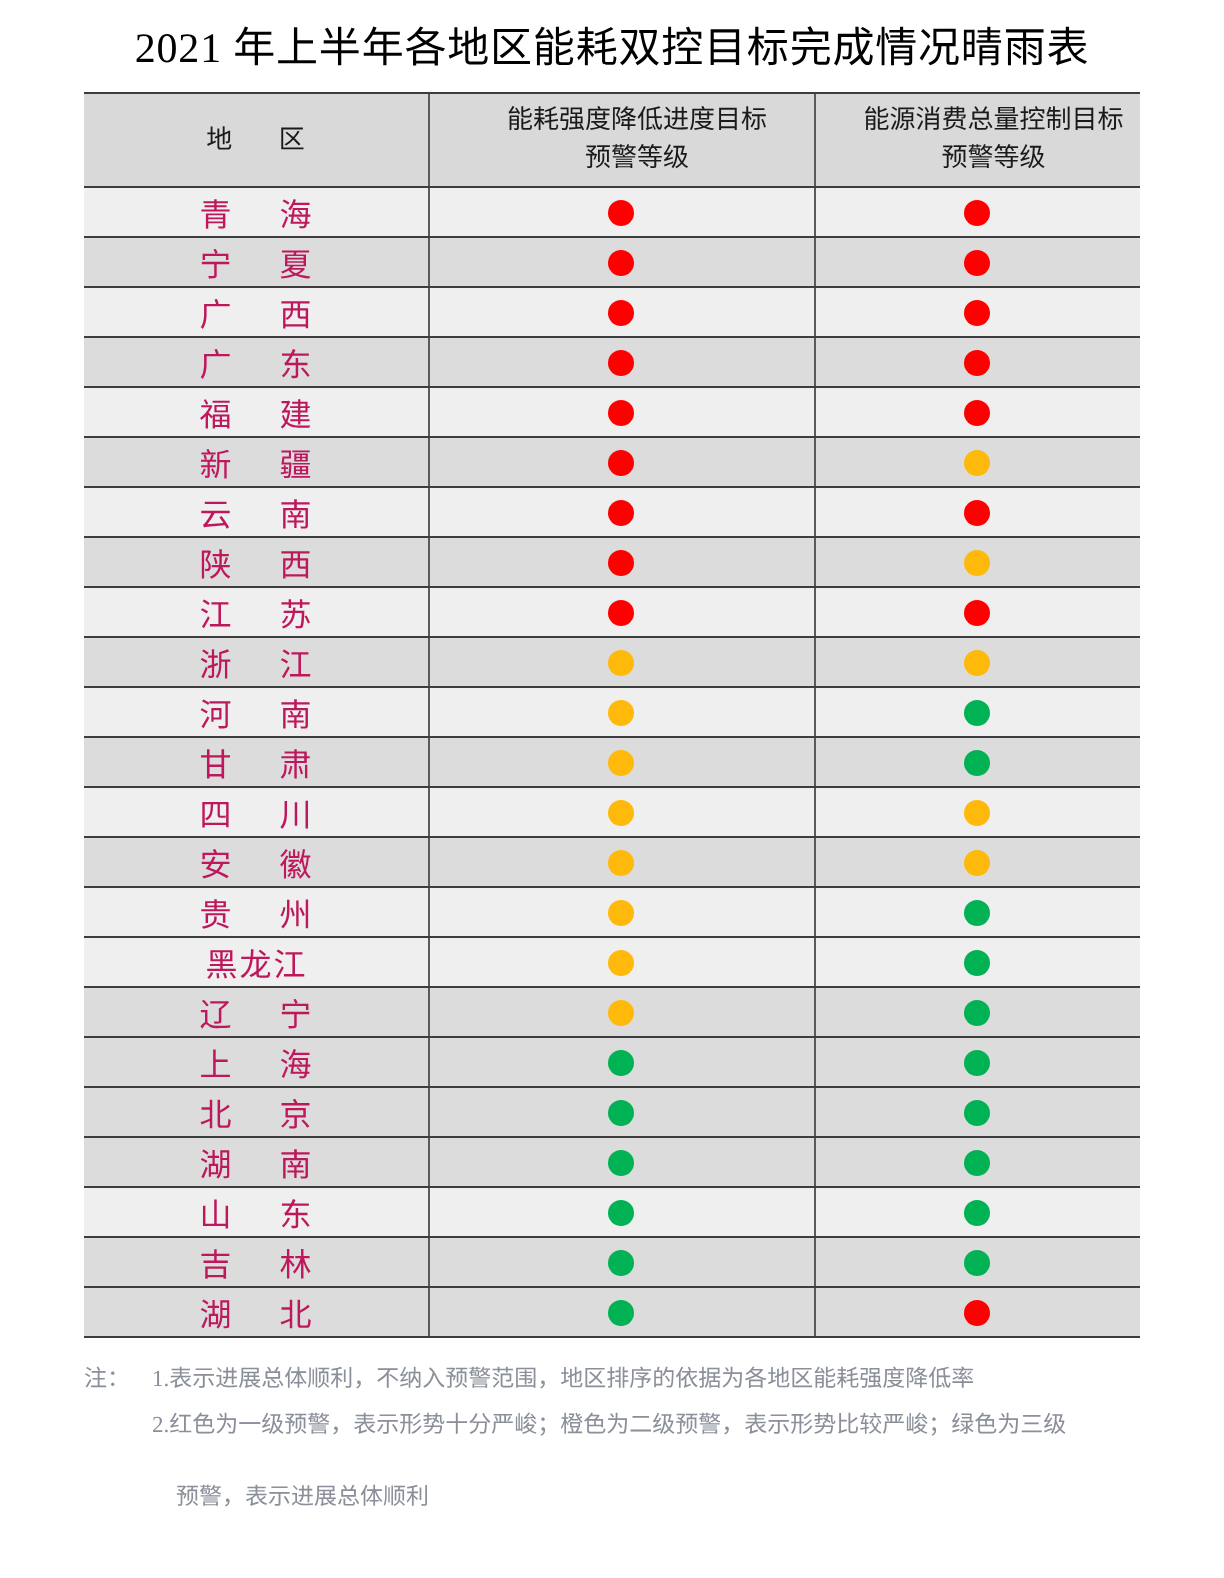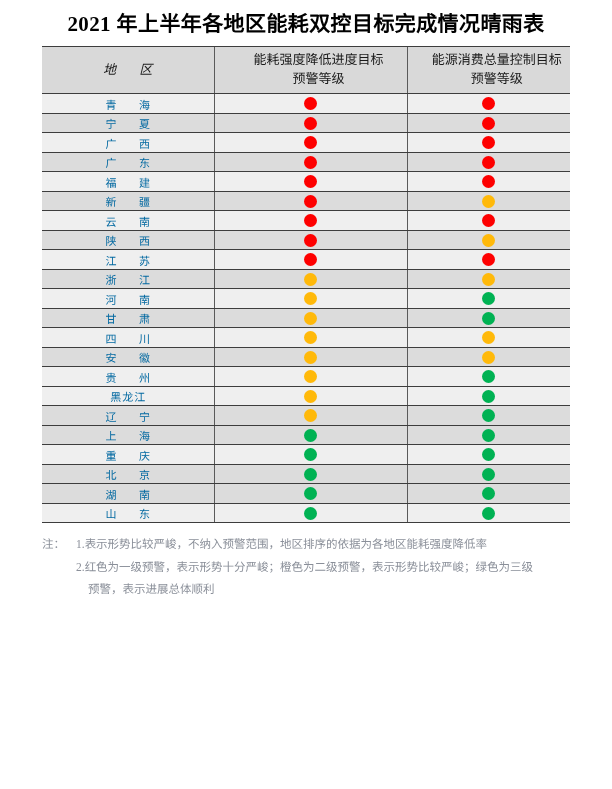--- a/index.html
+++ b/index.html
@@ -20,21 +20,21 @@
     position: relative;
     width: 612px;
     height: 789px;
     box-sizing: border-box;
   }
 
   
   .title {
     text-align: center;
     font-size: 21px;
-    font-weight: bold;
+    font-weight: normal;
     letter-spacing: 0.4px;
     color: #000000;
     padding-top: 11px;
     padding-bottom: 9px;
     line-height: 1.25;
     white-space: nowrap;
   }
 
   
   .table-wrap {
@@ -72,30 +72,29 @@
     height: 46px;
     font-weight: normal;
     font-size: 13px;
     line-height: 1.45;
     color: #1a1a1a;
   }
   thead th .hdr-line { display: block; padding-left: 16px; }
   thead th.region-head {
     letter-spacing: 10px;
     text-indent: 10px;
-    font-style: italic;
   }
 
   tbody tr { height: 19.5px; }
   tbody tr.odd  td { background: #efefef; }
   tbody tr.even td { background: #dcdcdc; }
 
   td.region {
-    font-size: 11px;
-    color: #0369a1;
+    font-size: 16px;
+    color: #be185d;
     letter-spacing: 10px;
     text-indent: 10px;
     white-space: nowrap;
   }
   td.region.tight {
     letter-spacing: 1px;
     text-indent: 1px;
   }
 
   td.light { line-height: 0; }
@@ -125,21 +124,21 @@
     white-space: nowrap;
   }
   .notes .lead {
     display: inline-block;
     width: 34px;
   }
   .notes .num {
     display: inline-block;
   }
   .notes .note-row.r2 { padding-left: 34px; }
-  .notes .note-row.r3 { padding-left: 46px; }
+  .notes .note-row.r3 { padding-left: 46px; margin-top: 14px; }
 </style>
 </head>
 <body>
 
 <div class="page">
 
   <div class="title">2021 年上半年各地区能耗双控目标完成情况晴雨表</div>
 
   <div class="table-wrap">
     <table class="sheet">
@@ -245,47 +244,52 @@
           <tr class="even">
             <td class="region">辽 宁</td>
             <td class="light vline"><span class="dot orange"></span></td>
             <td class="light vline"><span class="dot green"></span></td>
           </tr>
           <tr class="even">
             <td class="region">上 海</td>
             <td class="light vline"><span class="dot green"></span></td>
             <td class="light vline"><span class="dot green"></span></td>
           </tr>
-          <tr class="odd">
-            <td class="region">重 庆</td>
-            <td class="light vline"><span class="dot green"></span></td>
-            <td class="light vline"><span class="dot green"></span></td>
-          </tr>
           <tr class="even">
             <td class="region">北 京</td>
             <td class="light vline"><span class="dot green"></span></td>
             <td class="light vline"><span class="dot green"></span></td>
           </tr>
           <tr class="even">
             <td class="region">湖 南</td>
             <td class="light vline"><span class="dot green"></span></td>
             <td class="light vline"><span class="dot green"></span></td>
           </tr>
           <tr class="odd">
             <td class="region">山 东</td>
             <td class="light vline"><span class="dot green"></span></td>
             <td class="light vline"><span class="dot green"></span></td>
+          </tr>
+          <tr class="even">
+            <td class="region">吉 林</td>
+            <td class="light vline"><span class="dot green"></span></td>
+            <td class="light vline"><span class="dot green"></span></td>
+          </tr>
+          <tr class="even">
+            <td class="region">湖 北</td>
+            <td class="light vline"><span class="dot green"></span></td>
+            <td class="light vline"><span class="dot red"></span></td>
           </tr>
         </tbody>
     </table>
   </div>
 
   <div class="notes">
     <div class="note-row r1">
-      <span class="lead">注：</span><span class="num">1.</span><span>表示形势比较严峻，不纳入预警范围，地区排序的依据为各地区能耗强度降低率</span>
+      <span class="lead">注：</span><span class="num">1.</span><span>表示进展总体顺利，不纳入预警范围，地区排序的依据为各地区能耗强度降低率</span>
     </div>
     <div class="note-row r2">
       <span class="num">2.</span><span>红色为一级预警，表示形势十分严峻；橙色为二级预警，表示形势比较严峻；绿色为三级</span>
     </div>
     <div class="note-row r3">
       <span>预警，表示进展总体顺利</span>
     </div>
   </div>
 
 </div>

